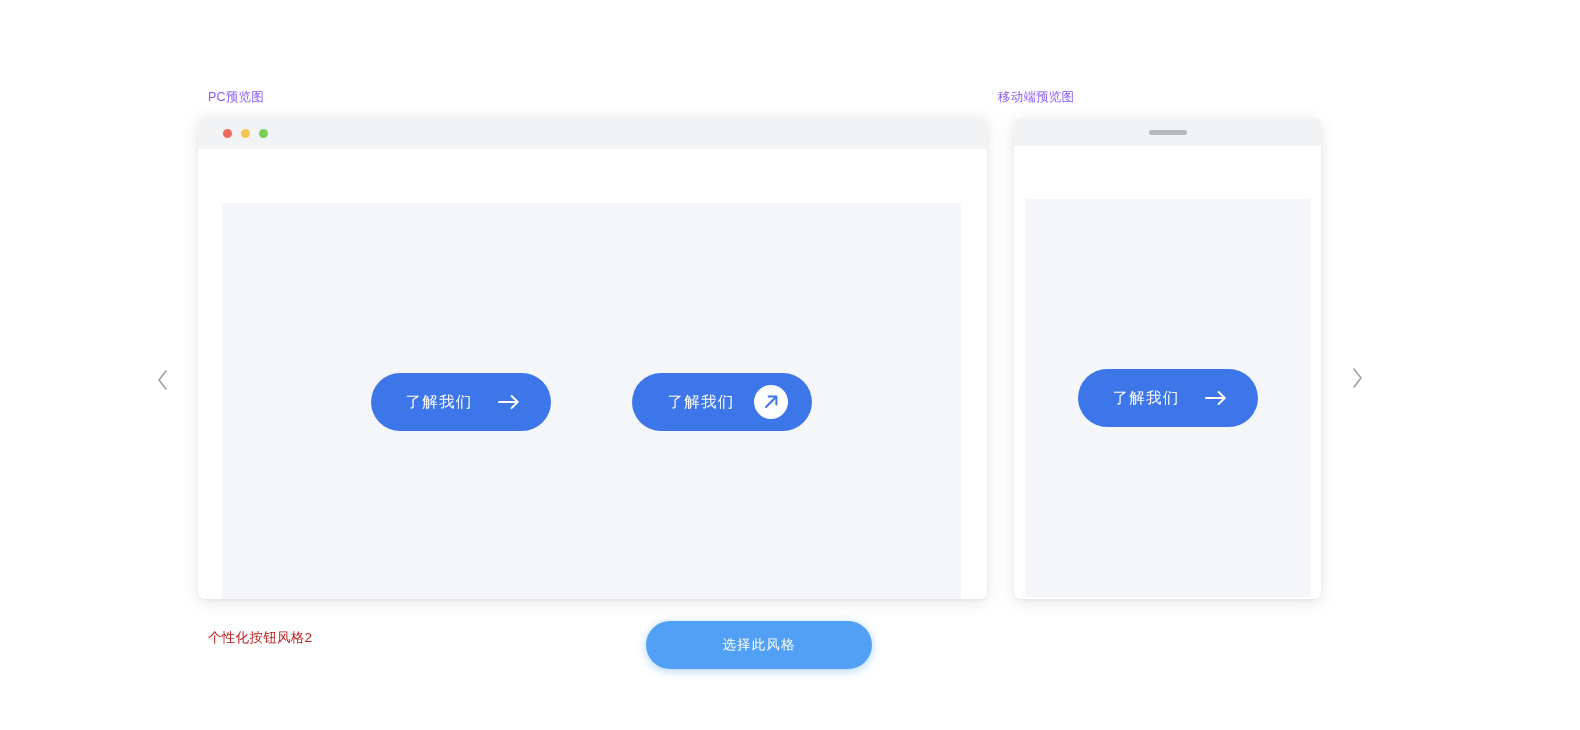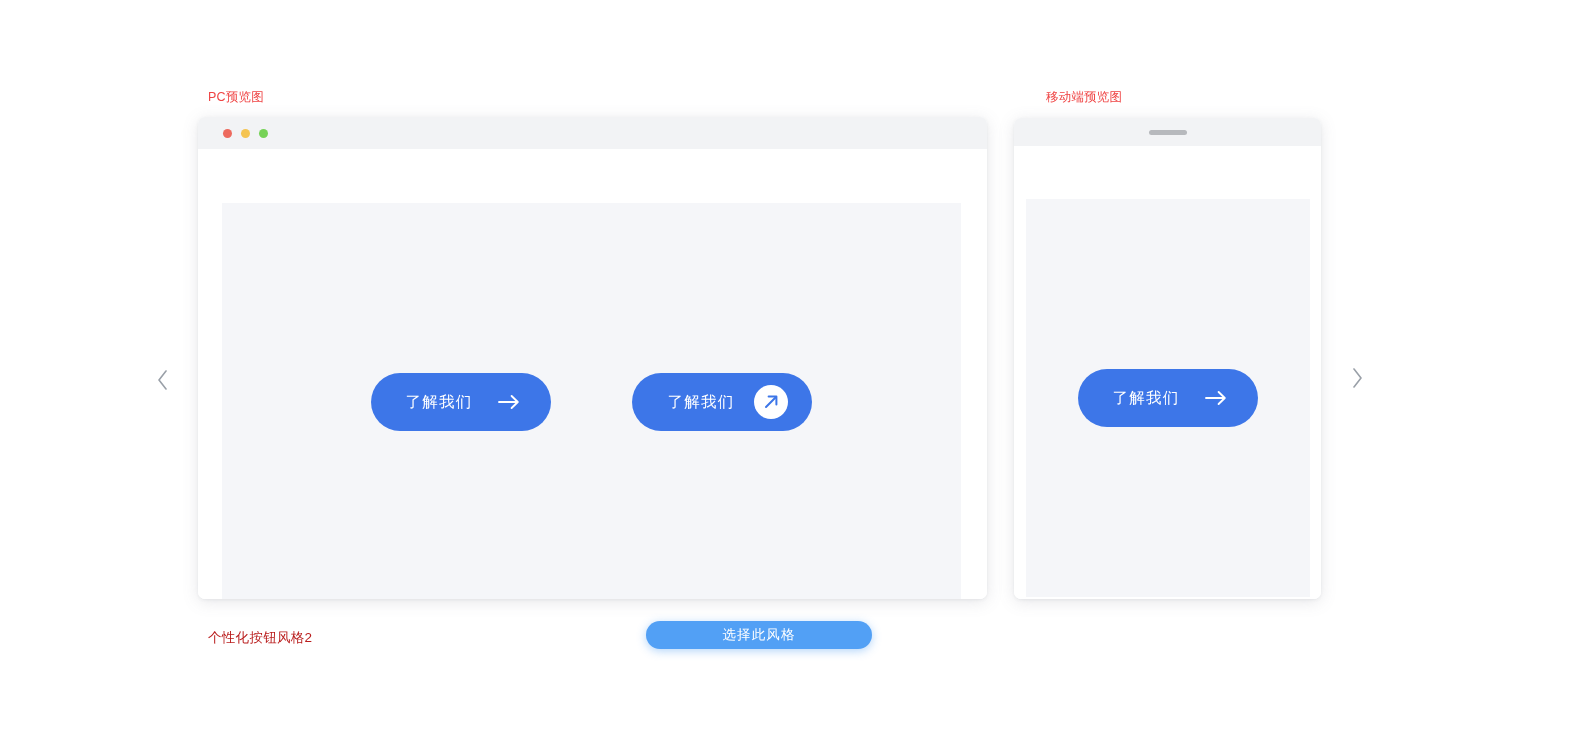--- a/index.html
+++ b/index.html
@@ -16,27 +16,27 @@
     position: relative;
     width: 1580px;
     height: 730px;
     background: #ffffff;
   }
 
   
   .panel-label {
     position: absolute;
     font-size: 12.5px;
-    color: #ef4444;
+    color: #8b5cf6;
     letter-spacing: 0.2px;
     line-height: 1;
     white-space: nowrap;
   }
   #pc-label    { left: 208px; top: 91px; }
-  #mob-label   { left: 1046px; top: 91px; text-align: center; }
+  #mob-label   { left: 998px; top: 91px; text-align: center; }
 
   
   .device-card {
     position: absolute;
     background: #ffffff;
     border-radius: 7px;
     box-shadow: 0 3px 16px rgba(110,115,130,0.17),
                 0 1px 3px rgba(110,115,130,0.10);
     overflow: hidden;
   }
@@ -205,21 +205,21 @@
     letter-spacing: 0.3px;
     line-height: 1;
     white-space: nowrap;
   }
 
   #select-style-button {
     position: absolute;
     left: 646px;
     top: 621px;
     width: 226px;
-    height: 28px;
+    height: 48px;
     border: none;
     border-radius: 999px;
     background: #52a0f5;
     color: #ffffff;
     font-family: inherit;
     font-size: 13.5px;
     letter-spacing: 1.1px;
     cursor: pointer;
     box-shadow: 0 2px 10px rgba(82,160,245,0.45);
     display: flex;

